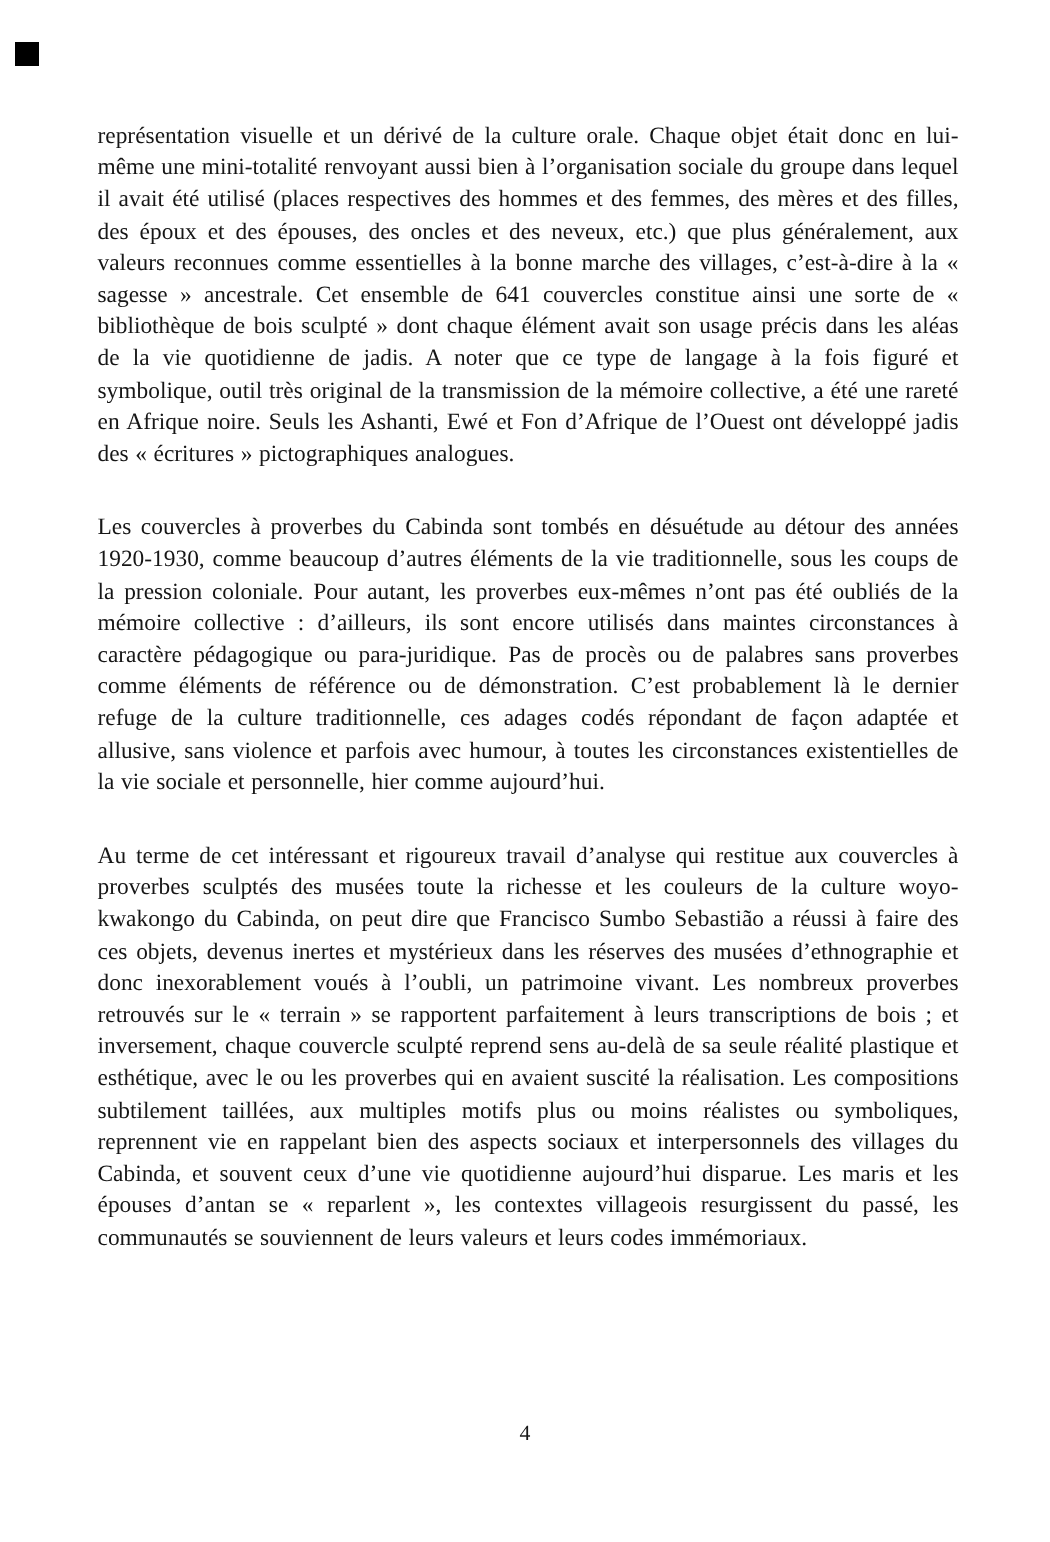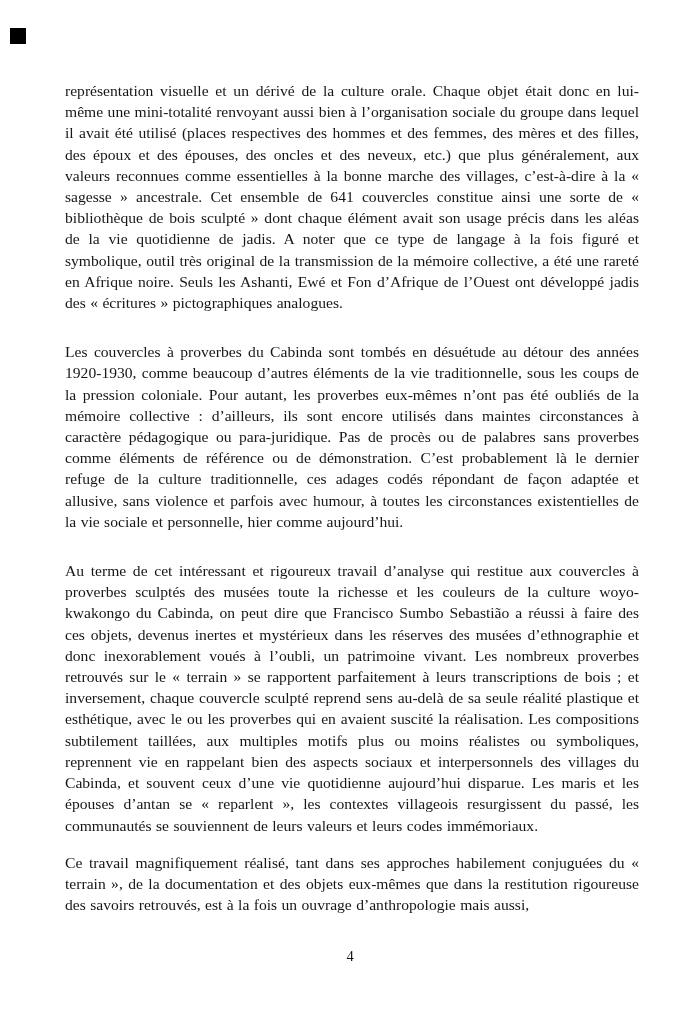--- a/index.html
+++ b/index.html
@@ -57,17 +57,16 @@
 </head>
 <body>
 
 <div class="page">
   <div class="corner-mark"></div>
 
   <div class="text-block">
     <p class="para">représentation visuelle et un dérivé de la culture orale. Chaque objet était donc en lui-même une mini-totalité renvoyant aussi bien à l’organisation sociale du groupe dans lequel il avait été utilisé (places respectives des hommes et des femmes, des mères et des filles, des époux et des épouses, des oncles et des neveux, etc.) que plus généralement, aux valeurs reconnues comme essentielles à la bonne marche des villages, c’est-à-dire à la « sagesse » ancestrale. Cet ensemble de 641 couvercles constitue ainsi une sorte de « bibliothèque de bois sculpté » dont chaque élément avait son usage précis dans les aléas de la vie quotidienne de jadis. A noter que ce type de langage à la fois figuré et symbolique, outil très original de la transmission de la mémoire collective, a été une rareté en Afrique noire. Seuls les Ashanti, Ewé et Fon d’Afrique de l’Ouest ont développé jadis des « écritures » pictographiques analogues.</p>
     <p class="para">Les couvercles à proverbes du Cabinda sont tombés en désuétude au détour des années 1920-1930, comme beaucoup d’autres éléments de la vie traditionnelle, sous les coups de la pression coloniale. Pour autant, les proverbes eux-mêmes n’ont pas été oubliés de la mémoire collective : d’ailleurs, ils sont encore utilisés dans maintes circonstances à caractère pédagogique ou para-juridique. Pas de procès ou de palabres sans proverbes comme éléments de référence ou de démonstration. C’est probablement là le dernier refuge de la culture traditionnelle, ces adages codés répondant de façon adaptée et allusive, sans violence et parfois avec humour, à toutes les circonstances existentielles de la vie sociale et personnelle, hier comme aujourd’hui.</p>
     <p class="para flush-after">Au terme de cet intéressant et rigoureux travail d’analyse qui restitue aux couvercles à proverbes sculptés des musées toute la richesse et les couleurs de la culture woyo-kwakongo du Cabinda, on peut dire que Francisco Sumbo Sebastião a réussi à faire des ces objets, devenus inertes et mystérieux dans les réserves des musées d’ethnographie et donc inexorablement voués à l’oubli, un patrimoine vivant. Les nombreux proverbes retrouvés sur le « terrain » se rapportent parfaitement à leurs transcriptions de bois ; et inversement, chaque couvercle sculpté reprend sens au-delà de sa seule réalité plastique et esthétique, avec le ou les proverbes qui en avaient suscité la réalisation. Les compositions subtilement taillées, aux multiples motifs plus ou moins réalistes ou symboliques, reprennent vie en rappelant bien des aspects sociaux et interpersonnels des villages du Cabinda, et souvent ceux d’une vie quotidienne aujourd’hui disparue. Les maris et les épouses d’antan se « reparlent », les contextes villageois resurgissent du passé, les communautés se souviennent de leurs valeurs et leurs codes immémoriaux.</p>
-    <p class="para">Ce travail magnifiquement réalisé, tant dans ses approches habilement conjuguées du « terrain », de la documentation et des objets eux-mêmes que dans la restitution rigoureuse des savoirs retrouvés, est à la fois un ouvrage d’anthropologie mais aussi,</p>
   </div>
 
   <div class="page-number">4</div>
 </div>
 
 </body></html>

